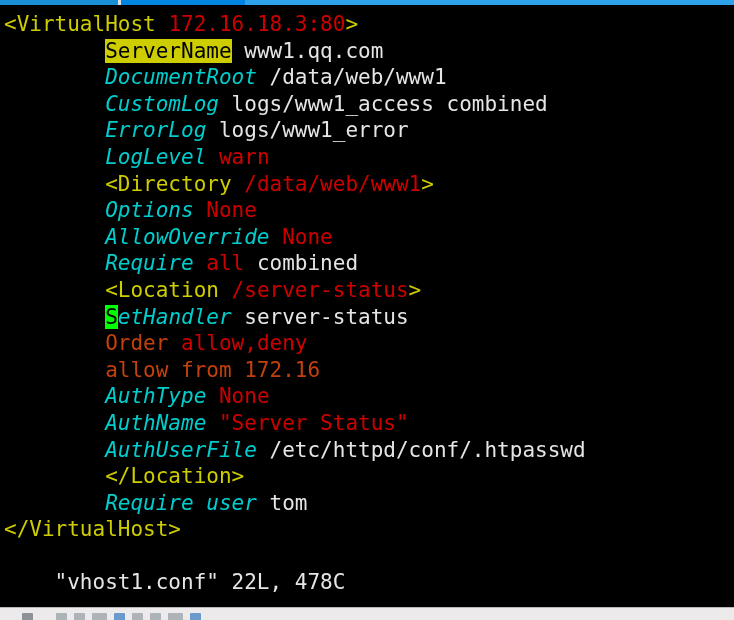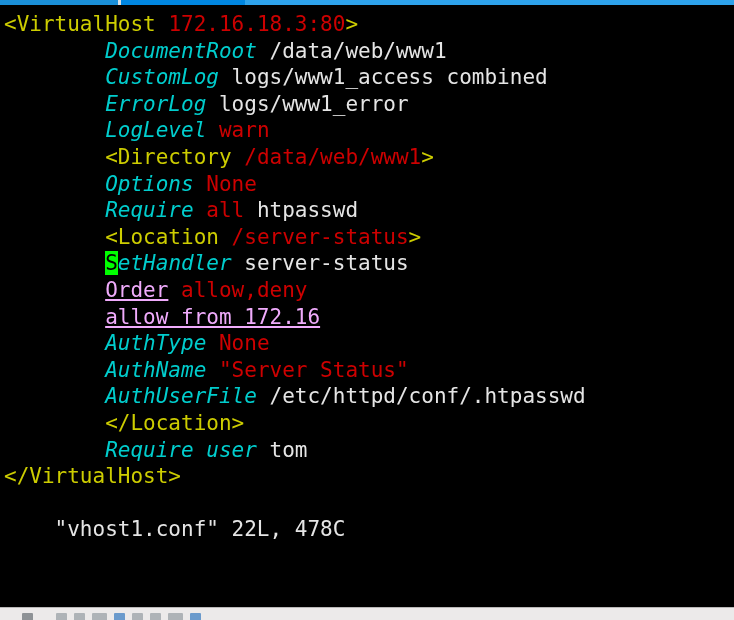--- a/index.html
+++ b/index.html
@@ -48,21 +48,21 @@
     white-space: pre;
     letter-spacing: 0px;
     height: 26.6px;
     padding-left: 4px;
   }
   
   .c-yellow  { color: #cdcd00; }
   .c-red     { color: #cd0000; }
   .c-cyan    { color: #00cdcd; font-style: italic; }
   .c-white   { color: #e5e5e5; }
-  .c-magenta { color: #f0abfc; text-decoration: underline; }
+  .c-magenta { color: #c2410c; }
   .hl-search {
     background: #cdcd00;
     color: #000000;
   }
   .cursor-block {
     background: #00ff00;
     color: #000000;
   }
 
   
@@ -102,27 +102,29 @@
 <div id="top-strip">
   <div class="strip-seg" id="strip-seg-loaded"></div>
   <div class="strip-seg" id="strip-seg-loaded-tail"></div>
   <div class="strip-seg" id="strip-seg-active"></div>
   <div class="strip-seg" id="strip-seg-rest"></div>
 </div>
 
 <div id="terminal">
   <div id="buffer">
       <div class="line"><span class="c-yellow">&lt;VirtualHost </span><span class="c-red">172.16.18.3:80</span><span class="c-yellow">&gt;</span></div>
+      <div class="line"><span>        </span><span class="hl-search">ServerName</span><span class="c-white"> </span><span class="c-white">www1.qq.com</span></div>
       <div class="line"><span>        </span><span class="c-cyan">DocumentRoot</span><span class="c-white"> /data/web/www1</span></div>
       <div class="line"><span>        </span><span class="c-cyan">CustomLog</span><span class="c-white"> logs/www1_access combined</span></div>
       <div class="line"><span>        </span><span class="c-cyan">ErrorLog</span><span class="c-white"> logs/www1_error</span></div>
       <div class="line"><span>        </span><span class="c-cyan">LogLevel</span><span class="c-white"> </span><span class="c-red">warn</span></div>
       <div class="line"><span>        </span><span class="c-yellow">&lt;Directory </span><span class="c-red">/data/web/www1</span><span class="c-yellow">&gt;</span></div>
       <div class="line"><span>        </span><span class="c-cyan">Options</span><span class="c-white"> </span><span class="c-red">None</span></div>
-      <div class="line"><span>        </span><span class="c-cyan">Require</span><span class="c-white"> </span><span class="c-red">all</span><span class="c-white"> htpasswd</span></div>
+      <div class="line"><span>        </span><span class="c-cyan">AllowOverride</span><span class="c-white"> </span><span class="c-red">None</span></div>
+      <div class="line"><span>        </span><span class="c-cyan">Require</span><span class="c-white"> </span><span class="c-red">all</span><span class="c-white"> combined</span></div>
       <div class="line"><span>        </span><span class="c-yellow">&lt;Location </span><span class="c-red">/server-status</span><span class="c-yellow">&gt;</span></div>
       <div class="line"><span>        </span><span class="cursor-block">S</span><span class="c-cyan">etHandler</span><span class="c-white"> server-status</span></div>
       <div class="line"><span>        </span><span class="c-magenta">Order</span><span class="c-white"> </span><span class="c-red">allow,deny</span></div>
       <div class="line"><span>        </span><span class="c-magenta">allow from 172.16</span></div>
       <div class="line"><span>        </span><span class="c-cyan">AuthType</span><span class="c-white"> </span><span class="c-red">None</span></div>
       <div class="line"><span>        </span><span class="c-cyan">AuthName</span><span class="c-white"> </span><span class="c-red">"Server Status"</span></div>
       <div class="line"><span>        </span><span class="c-cyan">AuthUserFile</span><span class="c-white"> /etc/httpd/conf/.htpasswd</span></div>
       <div class="line"><span>        </span><span class="c-yellow">&lt;/Location&gt;</span></div>
       <div class="line"><span>        </span><span class="c-cyan">Require user</span><span class="c-white"> tom</span></div>
       <div class="line"><span class="c-yellow">&lt;/VirtualHost&gt;</span></div>

